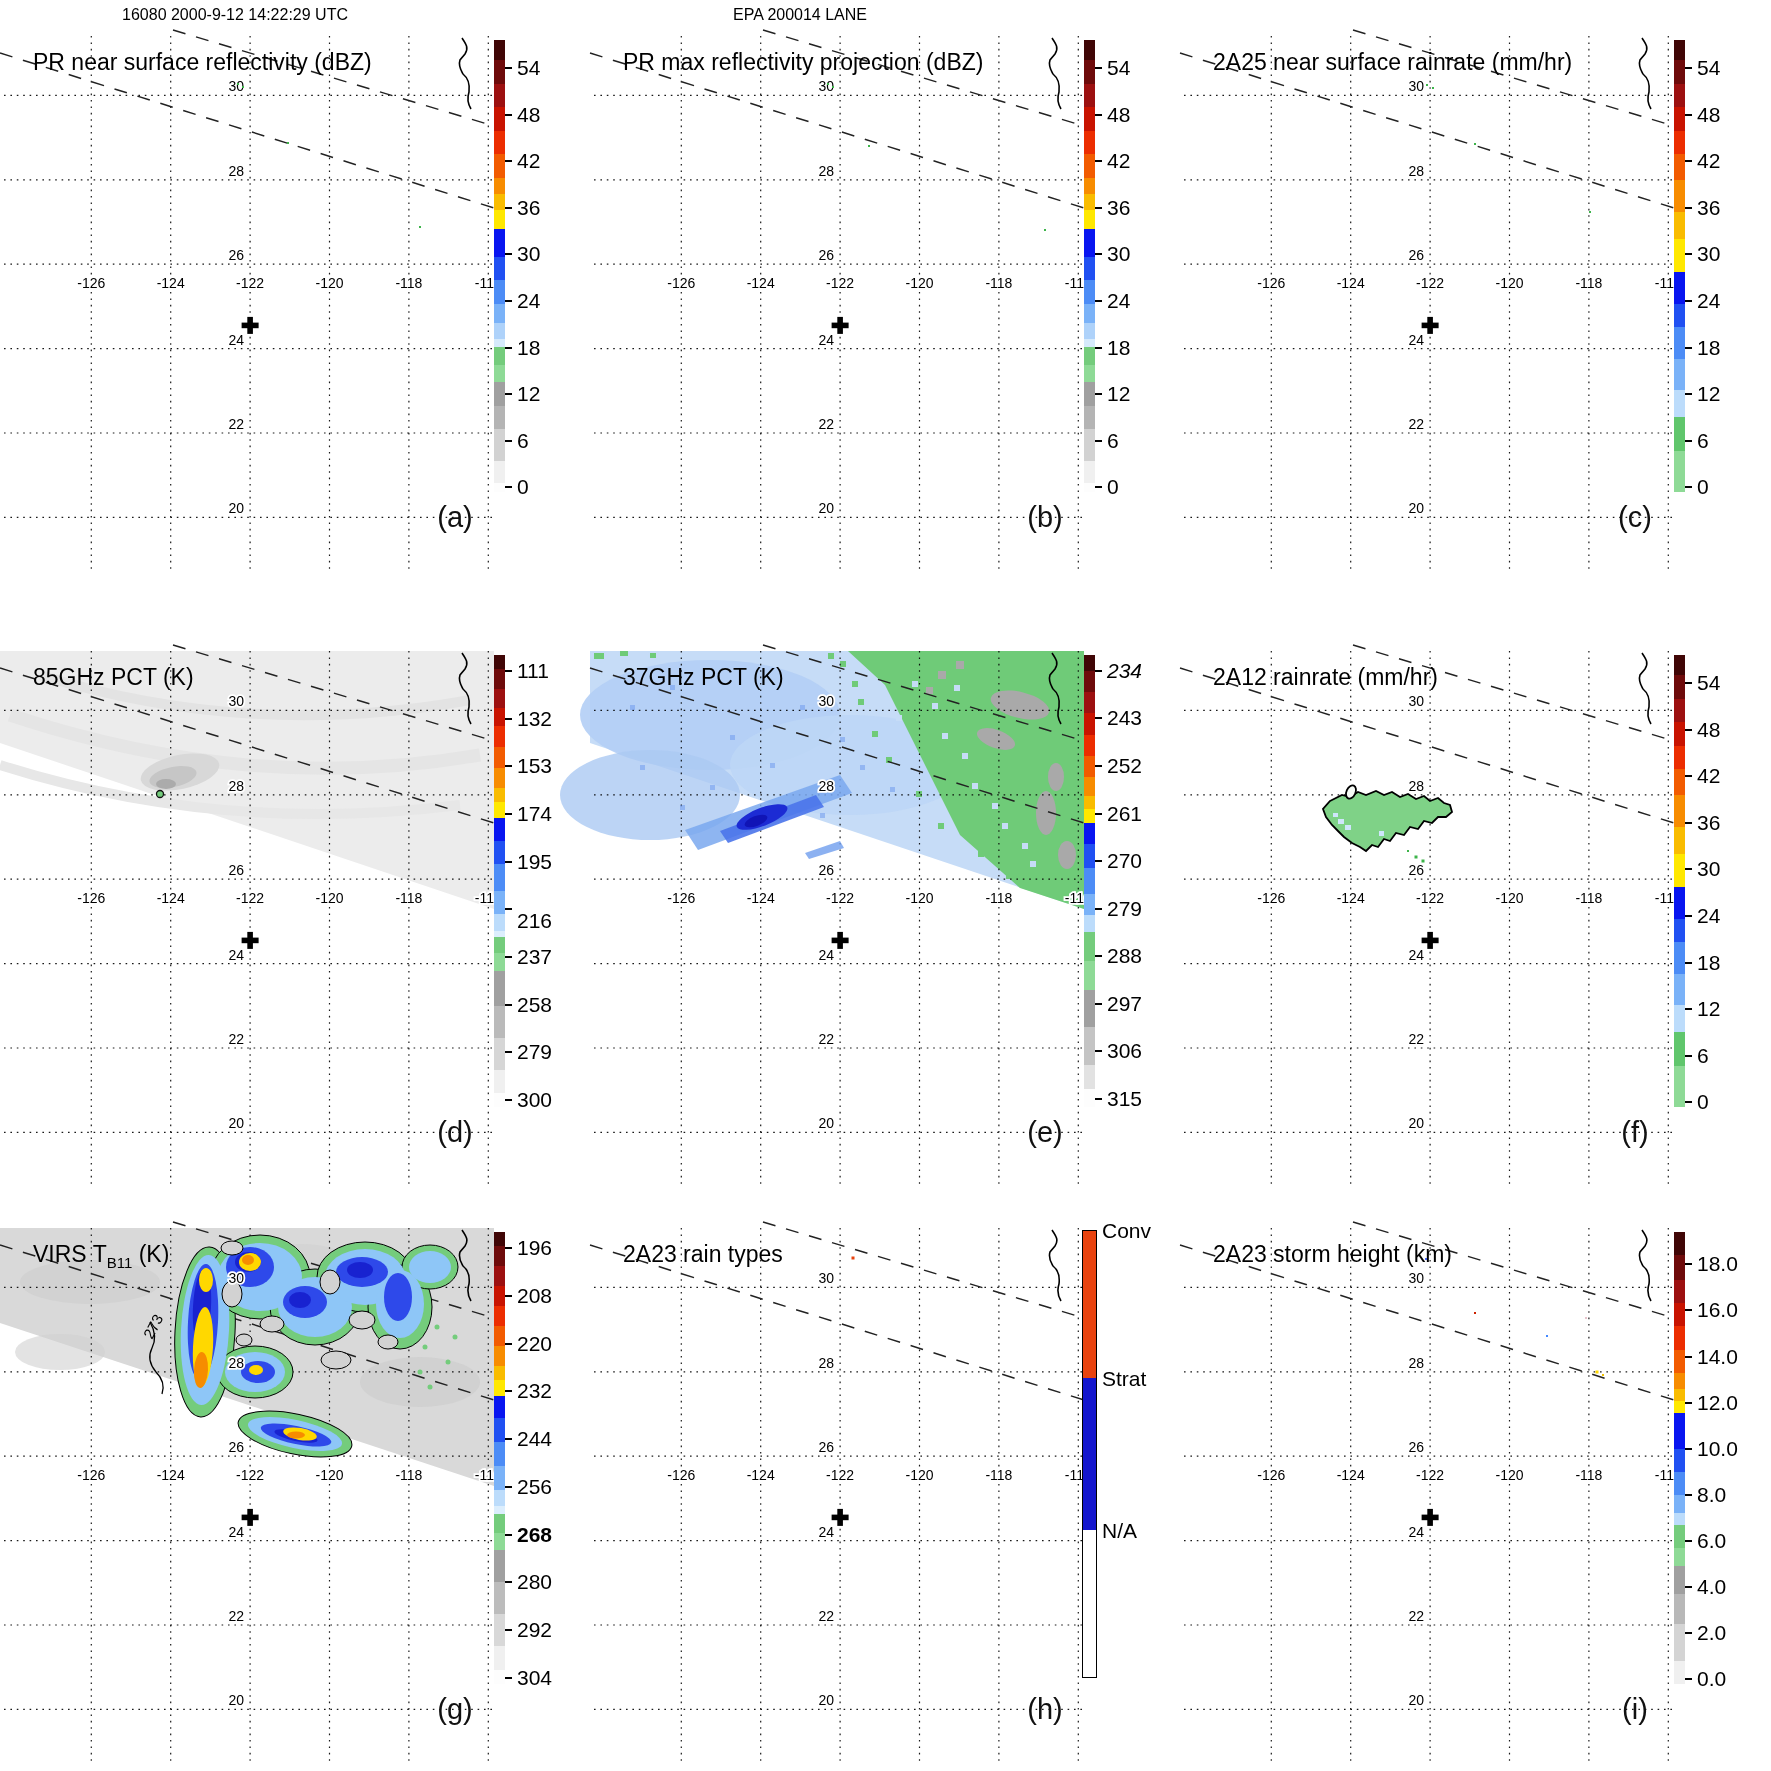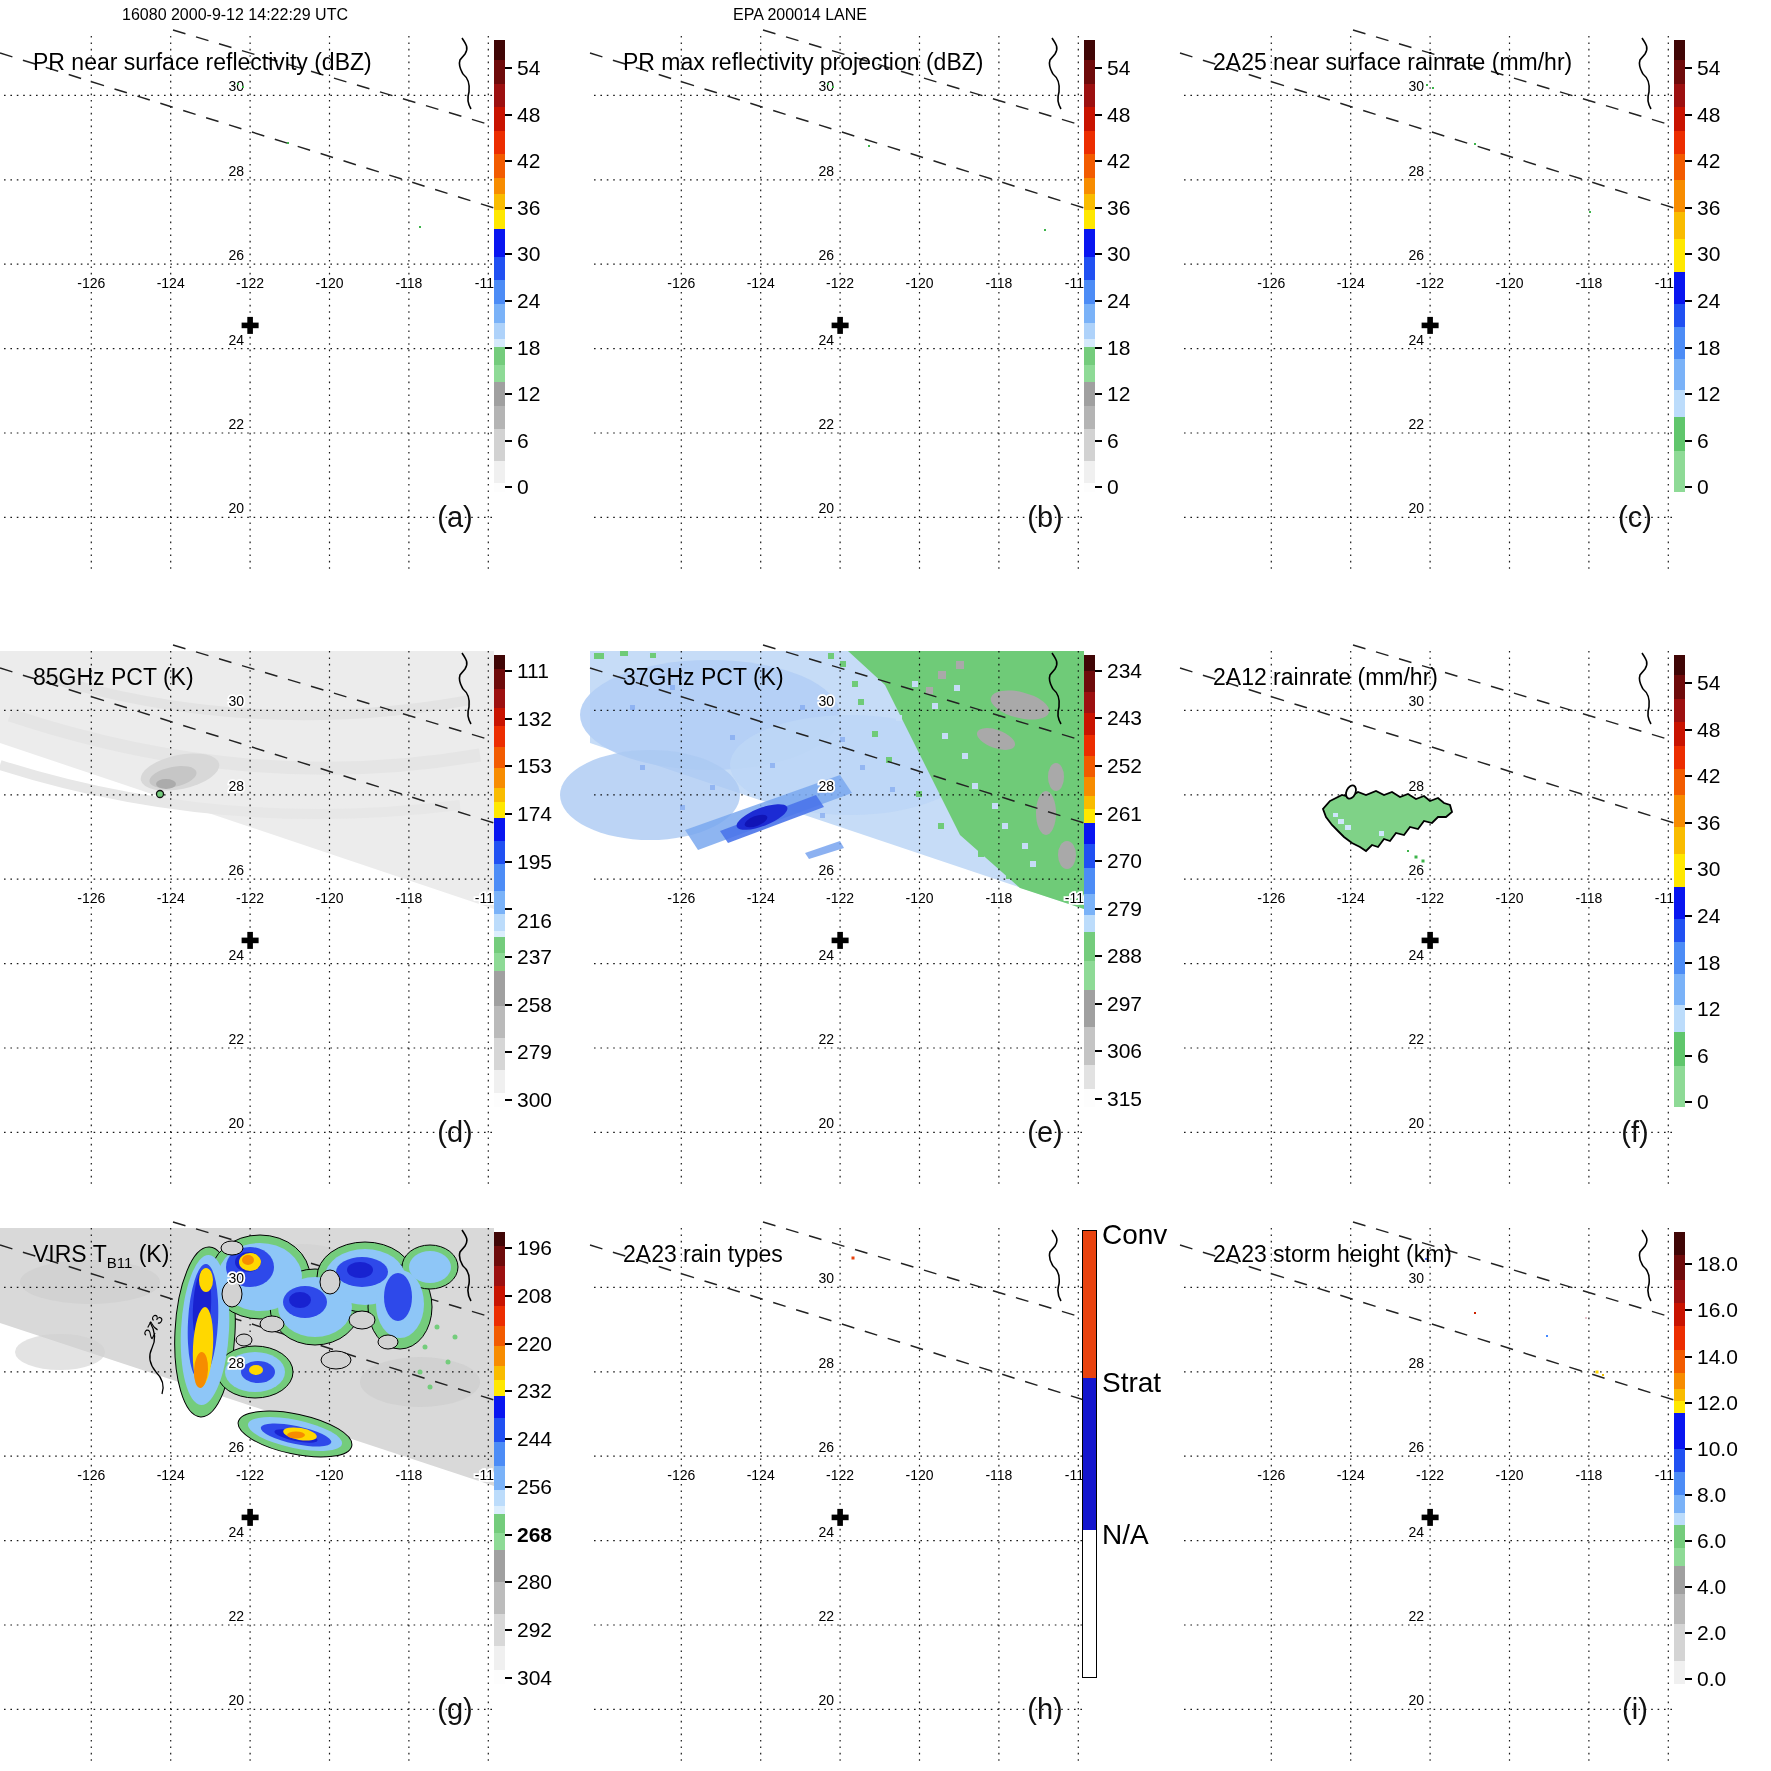--- a/index.html
+++ b/index.html
@@ -14,21 +14,21 @@
   .swath{stroke:#222;stroke-width:1.5;stroke-dasharray:13 11;fill:none;}
   .coast{stroke:#000;stroke-width:1.6;fill:none;}
   .geo{font-size:14px;fill:#000;paint-order:stroke;stroke:#ffffff;stroke-width:3.5px;}
   .ttl{font-size:23px;fill:#000;}
   .ltr{font-size:29px;fill:#111;}
   .cbar-bar{position:absolute;left:494px;top:10px;width:11px;height:452px;}
   .tickmark{position:absolute;left:505px;width:7px;height:2px;background:#000;}
   .ticklbl{position:absolute;left:517px;font-size:21px;color:#000;white-space:nowrap;}
   .segbar{position:absolute;left:492px;top:8px;width:15px;height:448px;border:1.5px solid #000;box-sizing:border-box;background:#fff;}
   .seg{width:100%;}
-  .seglbl{position:absolute;left:512px;font-size:28px;color:#000;white-space:nowrap;}
+  .seglbl{position:absolute;left:512px;font-size:21px;color:#000;white-space:nowrap;}
 </style>
 </head>
 <body>
 
 <div id="fig">
   <div class="hdr" id="hdr-left">16080 2000-9-12 14:22:29 UTC</div>
   <div class="hdr" id="hdr-center">EPA 200014 LANE</div>
 <div class="panel" style="left: 0px; top: 30px;">
       <svg width="496" height="548" viewBox="0 0 496 548">
     <g>
@@ -427,21 +427,21 @@
     <rect x="241.61000000000047" y="292.6" width="17" height="5.6"></rect>
     <rect x="247.31000000000046" y="286.90000000000003" width="5.6" height="17"></rect>
         </g>
     <g></g>
     <text class="ltr" x="455" y="497" text-anchor="middle">(e)</text>
     <text class="ttl" x="33" y="40">37GHz PCT (K)</text>
       </svg>
       <div>
         <div class="cbar-bar" style="background: linear-gradient(rgb(64, 6, 6) 0%, rgb(64, 6, 6) 3.5%, rgb(110, 11, 11) 3.5%, rgb(110, 11, 11) 8.2%, rgb(156, 16, 16) 8.2%, rgb(156, 16, 16) 12.9%, rgb(200, 19, 0) 12.9%, rgb(200, 19, 0) 17.6%, rgb(236, 45, 0) 17.6%, rgb(236, 45, 0) 22.4%, rgb(242, 91, 0) 22.4%, rgb(242, 91, 0) 27.1%, rgb(247, 140, 0) 27.1%, rgb(247, 140, 0) 31.2%, rgb(249, 188, 0) 31.2%, rgb(249, 188, 0) 34.1%, rgb(255, 232, 0) 34.1%, rgb(255, 232, 0) 37.1%, rgb(8, 21, 240) 37.1%, rgb(8, 21, 240) 41.8%, rgb(32, 80, 242) 41.8%, rgb(32, 80, 242) 47.1%, rgb(76, 140, 246) 47.1%, rgb(76, 140, 246) 52.9%, rgb(122, 178, 248) 52.9%, rgb(122, 178, 248) 57.6%, rgb(188, 220, 251) 57.6%, rgb(188, 220, 251) 61.2%, rgb(116, 204, 124) 61.2%, rgb(116, 204, 124) 67.6%, rgb(142, 218, 150) 67.6%, rgb(142, 218, 150) 74.1%, rgb(160, 160, 160) 74.1%, rgb(160, 160, 160) 82.4%, rgb(196, 196, 196) 82.4%, rgb(196, 196, 196) 90.6%, rgb(226, 226, 226) 90.6%, rgb(226, 226, 226) 96%, rgb(253, 253, 253) 96%, rgb(253, 253, 253) 100%);"></div>
         <div class="tickmark" style="top: 24.8596px;"></div>
-        <div class="ticklbl" style="top: 13.8596px;">234</div>
+        <div class="ticklbl" style="top: 13.8596px; font-style: italic;">234</div>
         <div class="tickmark" style="top: 72.4386px;"></div>
         <div class="ticklbl" style="top: 61.4386px;">243</div>
         <div class="tickmark" style="top: 120.018px;"></div>
         <div class="ticklbl" style="top: 109.018px;">252</div>
         <div class="tickmark" style="top: 167.596px;"></div>
         <div class="ticklbl" style="top: 156.596px;">261</div>
         <div class="tickmark" style="top: 215.175px;"></div>
         <div class="ticklbl" style="top: 204.175px;">270</div>
         <div class="tickmark" style="top: 262.754px;"></div>
         <div class="ticklbl" style="top: 251.754px;">279</div>

